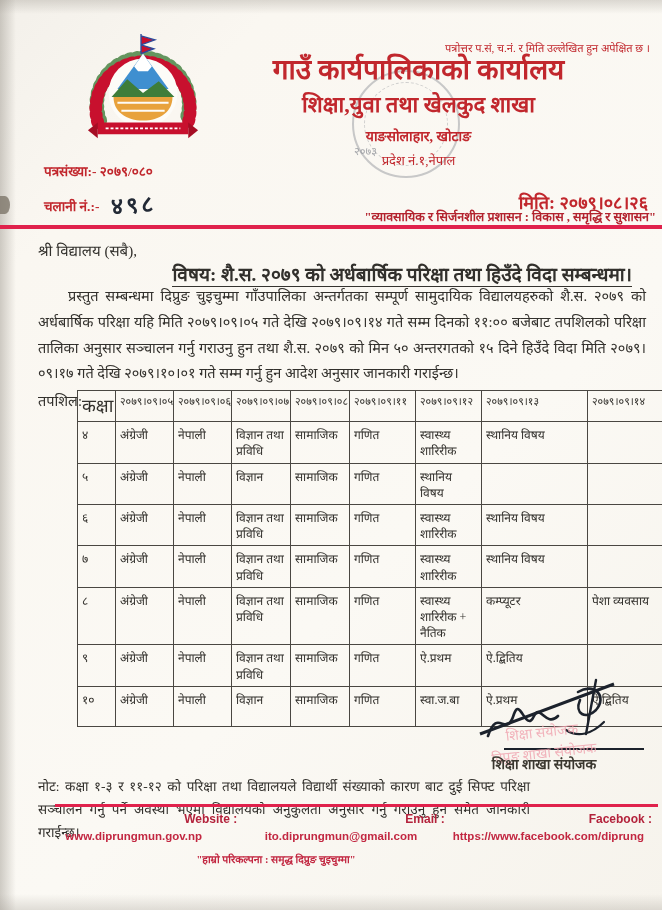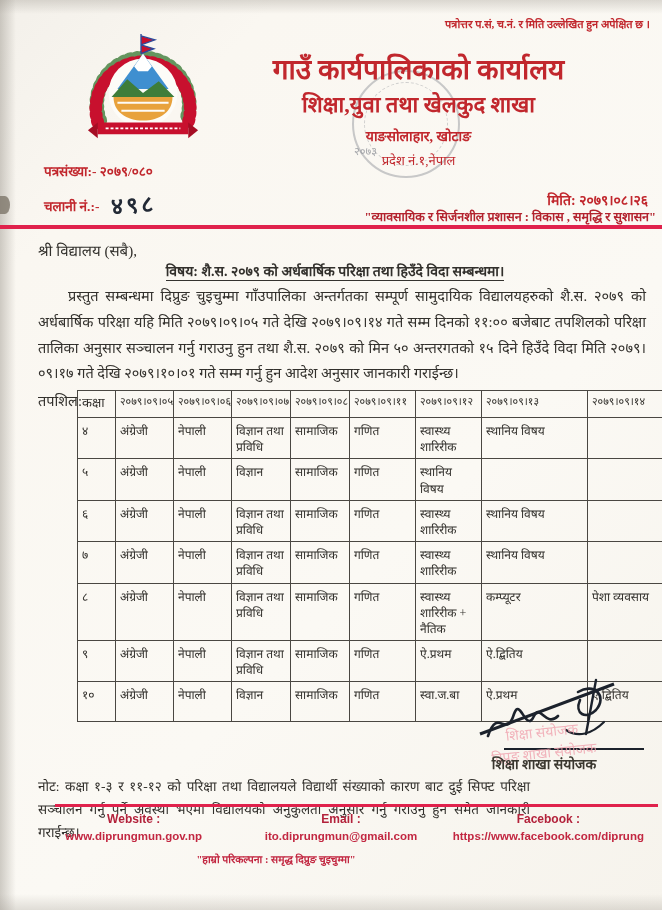--- a/index.html
+++ b/index.html
@@ -10,78 +10,78 @@
   
   .edge-left{position:absolute;left:0;top:0;width:16px;height:100%;
              background:linear-gradient(90deg,rgba(150,145,136,.45),rgba(150,145,136,0));pointer-events:none;}
   .edge-top{position:absolute;left:0;top:0;width:100%;height:14px;
             background:linear-gradient(180deg,rgba(160,155,146,.35),rgba(160,155,146,0));}
   .edge-bottom{position:absolute;left:0;bottom:0;width:100%;height:16px;
             background:linear-gradient(0deg,rgba(160,155,146,.30),rgba(160,155,146,0));}
   .smudge{position:absolute;left:0;top:196px;width:10px;height:18px;background:#7d7569;border-radius:0 60% 60% 0;opacity:.8;}
 
   
-  .top-note{position:absolute;top:16px;right:12px;font-size:11px;font-weight:bold;color:#c1272d;}
+  .top-note{position:absolute;top:40px;right:12px;font-size:11px;font-weight:normal;color:#c1272d;}
   .emblem{position:absolute;left:84px;top:28px;width:118px;height:128px;}
   .head-center{position:absolute;left:205px;right:30px;top:48px;text-align:center;color:#c1272d;line-height:1.25;}
   .muni{font-size:17px;font-weight:bold;}
   .office{font-size:28px;font-weight:bold;margin-top:4px;}
   .dept{font-size:22px;font-weight:bold;margin-top:4px;}
   .addr{font-size:14px;font-weight:bold;margin-top:9px;}
   .prov{font-size:13px;font-weight:normal;margin-top:8px;}
   .refline{position:absolute;left:44px;top:162px;font-size:13.5px;font-weight:bold;color:#c1272d;}
   .dispatchline{position:absolute;left:44px;top:186px;font-size:13.5px;font-weight:bold;color:#c1272d;}
   .handwritten{display:inline-block;font-size:23px;color:#222935;font-weight:bold;letter-spacing:3px;
                transform:rotate(-4deg) translateY(2px);margin-left:8px;font-family:"DejaVu Serif",serif;}
-  .dateline{position:absolute;right:14px;top:190px;font-size:14px;font-weight:bold;color:#c1272d;}
+  .dateline{position:absolute;right:14px;top:190px;font-size:18px;font-weight:bold;color:#c1272d;}
   .motto{position:absolute;right:6px;top:208px;font-size:12.5px;font-weight:bold;color:#b3232e;}
   .hr-top{position:absolute;left:0;right:0;top:225px;height:4px;background:#e0224c;}
 
   
   .stamp-grey{position:absolute;left:352px;top:70px;width:104px;height:104px;border-radius:50%;
               border:2px solid rgba(115,120,130,.5);opacity:.75;}
   .stamp-grey .inner{position:absolute;left:10px;top:10px;right:10px;bottom:10px;border-radius:50%;
               border:1.5px dashed rgba(115,120,130,.45);}
   .stamp-grey .yr{position:absolute;left:0;right:0;bottom:18px;text-align:left;
               font-size:11px;color:rgba(95,100,112,.75);}
 
   
   .salutation{position:absolute;left:38px;top:240px;font-size:15px;}
-  .subject{position:absolute;left:38px;right:30px;top:261px;text-align:center;font-size:14px;font-weight:600;}
+  .subject{position:absolute;left:38px;right:30px;top:261px;text-align:right;font-size:19px;font-weight:600;}
   .subject span{border-bottom:1.4px solid #35332f;padding-bottom:1px;}
   .para{position:absolute;left:38px;right:16px;top:284px;font-size:14.5px;line-height:1.78;text-align:justify;}
   .para .indent{text-indent:30px;}
   .tapasil{margin-top:2px;}
 
   
   .tablewrap{position:absolute;left:77px;top:390px;width:585px;overflow:hidden;}
   table{border-collapse:collapse;table-layout:fixed;width:605px;}
   th,td{border:1.2px solid #4a4742;padding:3px 4px;font-size:12px;line-height:1.35;
         text-align:left;vertical-align:top;font-weight:normal;word-wrap:break-word;}
   thead th{font-size:10.8px;height:20px;white-space:nowrap;overflow:hidden;}
-  thead th:first-child{font-size:13px;}
+  thead th:first-child{font-size:18px;}
   tbody tr{height:40px;}
   tbody td{padding-top:5px;}
 
   
   .note{position:absolute;left:38px;top:776px;width:492px;font-size:13.5px;line-height:1.7;text-align:justify;}
   .sig-block{position:absolute;right:8px;top:676px;width:220px;text-align:center;}
   .sig-scribble{position:relative;left:40px;width:150px;height:72px;}
   .sig-line{border-bottom:2px solid #1c222c;width:140px;margin:0 0 4px 70px;}
   .sig-name{font-size:14.5px;font-weight:bold;color:#3a372f;position:relative;z-index:2;}
   .sig-title{font-size:14px;font-weight:bold;color:#3a372f;position:relative;z-index:2;}
   .stamp-pink{position:absolute;right:6px;top:46px;width:210px;text-align:center;color:#f0a2ae;
               font-size:14px;line-height:1.5;transform:rotate(-6deg);opacity:.8;z-index:1;}
 
   
   .hr-foot{position:absolute;left:55px;right:4px;top:804px;height:3px;background:#e0224c;}
   .footer{position:absolute;left:30px;right:10px;top:812px;display:flex;
           font-family:"Liberation Sans","DejaVu Sans",sans-serif;color:#c22741;}
   .fcol{flex:1;text-align:center;}
-  .flabel{font-size:12px;font-weight:bold;color:#b3223b;}
+  .flabel{font-size:12px;font-weight:bold;color:#b3223b;text-align:right;}
   .fvalue{font-size:11.5px;font-weight:bold;margin-top:4px;}
   .tagline{position:absolute;left:0;right:110px;top:852px;text-align:center;font-size:10.5px;
            font-weight:bold;color:#c22741;}
 </style>
 </head>
 <body>
 
 <div class="page">
 
   <div class="edge-top"></div>

